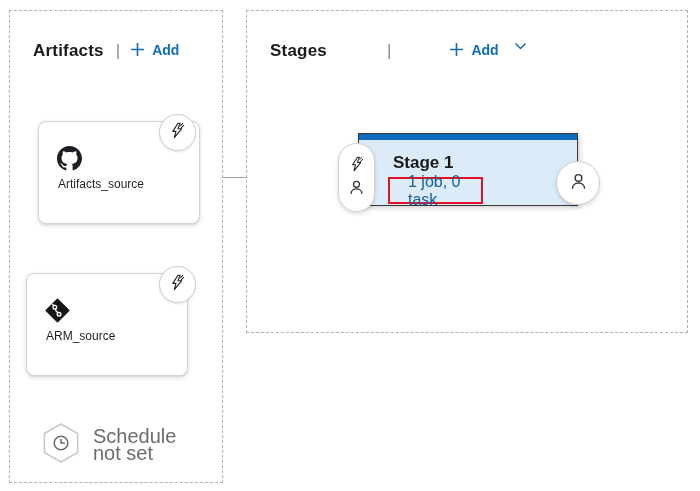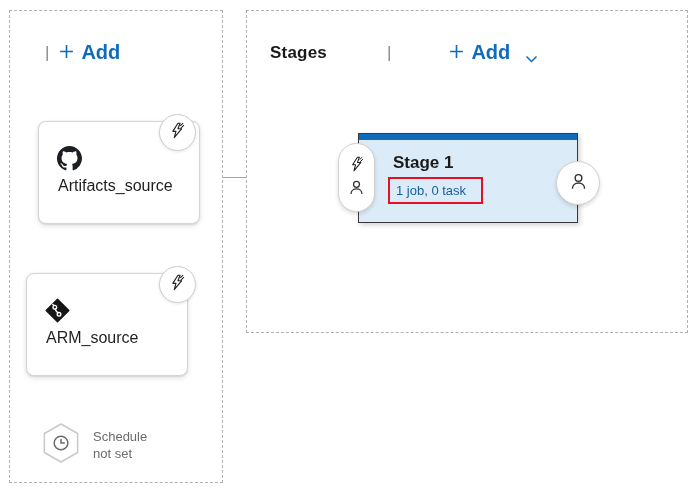--- a/index.html
+++ b/index.html
@@ -24,96 +24,96 @@
     position: absolute;
     display: flex;
     align-items: center;
     white-space: nowrap;
   }
   .hdr-artifacts { left: 33px; top: 41px; }
   .hdr-stages    { left: 270px; top: 41px; gap: 48px; }
   .panel-title { font-size: 17px; font-weight: bold; color: #1b1a19; letter-spacing: 0.2px; }
   .hdr-sep { color: #8a8886; font-size: 17px; margin: 0 10px 0 12px; font-weight: normal; }
   .add-btn {
-    display: flex; align-items: flex-end; gap: 7px;
+    display: flex; align-items: flex-start; gap: 7px;
     background: none; border: none; cursor: pointer;
-    color: #0f6cbd; font-size: 20px; font-weight: bold;
+    color: #0f6cbd; font-size: 14px; font-weight: bold;
     font-family: "Liberation Sans", sans-serif;
     padding: 0;
   }
   .chev { margin-left: 8px; display: inline-flex; }
 
   .card {
     position: absolute;
     width: 162px; height: 103px;
     background: #ffffff;
     border: 1px solid #d6d4d2;
     border-radius: 8px;
     box-shadow: 0 2px 5px rgba(0,0,0,0.12), 0 0.5px 1.5px rgba(0,0,0,0.08);
     cursor: pointer;
   }
   .card-1 { left: 38px; top: 121px; }
   .card-2 { left: 26px; top: 273px; }
   .card .src-icon { position: absolute; left: 18px; top: 24px; }
   .card .card-label {
     position: absolute; left: 19px; top: 55px;
-    font-size: 16px; color: #201f1e;
+    font-size: 12px; color: #201f1e;
   }
   .trigger-badge {
     position: absolute;
     width: 37px; height: 37px;
     border-radius: 50%;
     background: #ffffff;
     border: 1px solid #cfcdcb;
     box-shadow: 0 1px 3px rgba(0,0,0,0.10);
     display: flex; align-items: center; justify-content: center;
     cursor: pointer;
   }
   .badge-1 { left: 159px; top: 114px; }
   .badge-2 { left: 159px; top: 266px; }
 
   .schedule {
     position: absolute; left: 42px; top: 422px;
     display: flex; align-items: center; gap: 13px;
     cursor: pointer;
   }
   .schedule-text {
-    font-size: 13px; line-height: 17px; color: #6e6c6a;
+    font-size: 20px; line-height: 17px; color: #6e6c6a;
   }
 
   .connector {
     position: absolute; left: 222px; top: 177px;
     width: 119px; height: 1px; background: #a6a4a2;
   }
 
   .stage-card {
     position: absolute; left: 358px; top: 133px;
-    width: 220px; height: 90px;
+    width: 220px; height: 73px;
     background: #dcebf8;
     border: 1.5px solid #38373a;
     box-shadow: 2px 2px 5px rgba(0,0,0,0.18);
     cursor: pointer;
   }
   .stage-topbar {
     position: absolute; left: 0; top: 0; right: 0; height: 6px;
     background: #0f6cbd;
   }
   .stage-title {
     position: absolute; left: 34px; top: 19px;
     font-size: 17px; font-weight: bold; color: #1b1a19;
   }
   .jobtask-box {
     position: absolute; left: 29px; top: 43px;
     width: 95px; height: 27px;
     border: 2px solid #e31123;
     display: flex; align-items: center;
   }
   .jobtask-link {
-    font-size: 13px; color: #15609f;
-    padding-left: 6px;
+    font-size: 16px; color: #15609f;
+    padding-left: 18px;
     cursor: pointer; text-decoration: none;
   }
   .pre-pill {
     position: absolute; left: 338px; top: 143px;
     width: 37px; height: 69px;
     background: #ffffff;
     border: 1px solid #d2d0ce;
     border-radius: 19px;
     box-shadow: 0 2px 4px rgba(0,0,0,0.14);
     display: flex; flex-direction: column;
@@ -134,20 +134,21 @@
 </head>
 <body>
 
 <div class="canvas">
 
   <div class="connector"></div>
 
   <div class="panel panel-artifacts"></div>
 
   <div class="panel-header hdr-artifacts">
+    <span class="panel-title">Artifacts</span>
     <span class="hdr-sep">|</span>
     <button class="add-btn">
       <span class="plus">
         <svg width="15" height="15" viewBox="0 0 14 14">
             <path d="M7 1 V13 M1 7 H13" stroke="#0f6cbd" stroke-width="1.5" fill="none"></path>
           </svg>
       </span>
       <span>Add</span>
     </button>
   </div>

